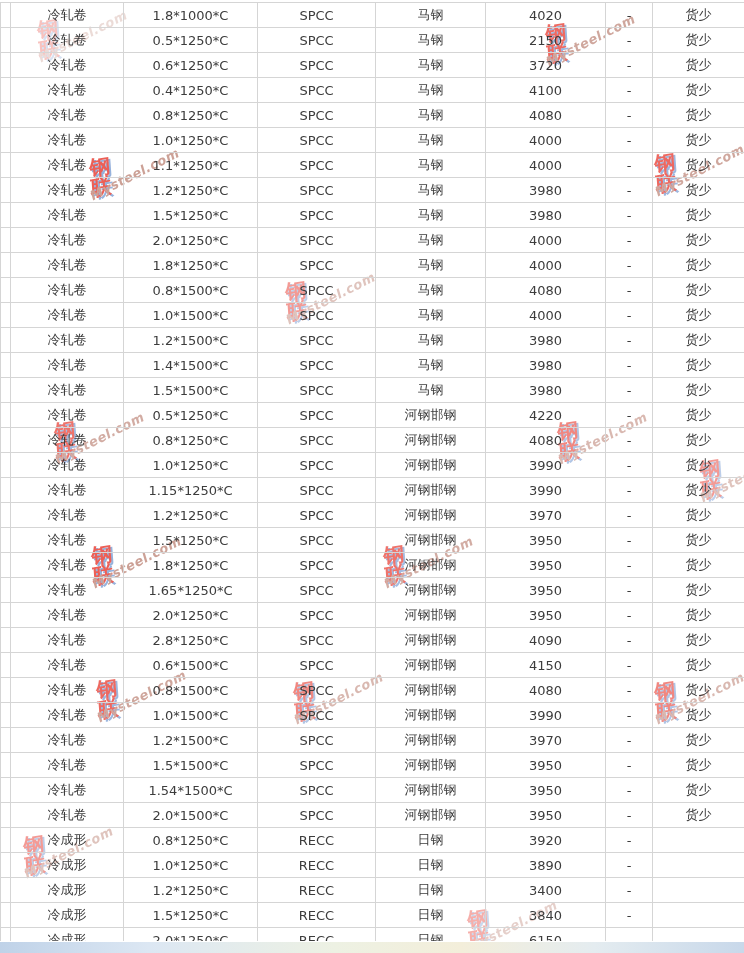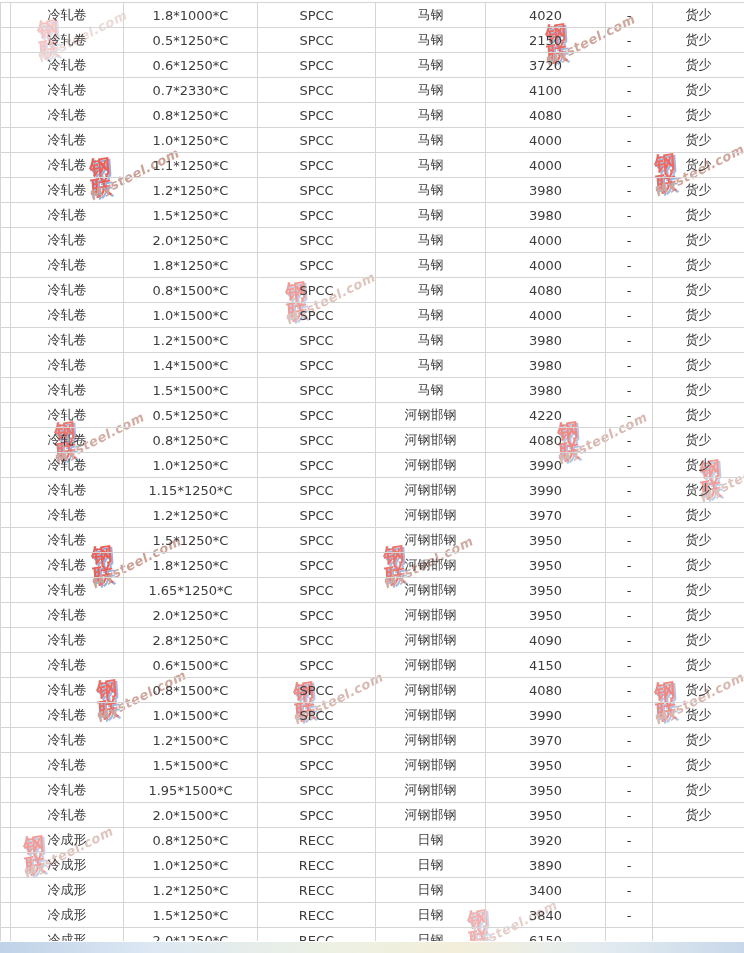--- a/index.html
+++ b/index.html
@@ -191,21 +191,21 @@
           <td>0.6*1250*C</td>
           <td>SPCC</td>
           <td>马钢</td>
           <td>3720</td>
           <td>-</td>
           <td>货少</td>
         </tr>
         <tr>
           <td></td>
           <td>冷轧卷</td>
-          <td>0.7*2330*C</td>
+          <td>0.4*1250*C</td>
           <td>SPCC</td>
           <td>马钢</td>
           <td>4100</td>
           <td>-</td>
           <td>货少</td>
         </tr>
         <tr>
           <td></td>
           <td>冷轧卷</td>
           <td>0.8*1250*C</td>
@@ -471,21 +471,21 @@
           <td>1.5*1500*C</td>
           <td>SPCC</td>
           <td>河钢邯钢</td>
           <td>3950</td>
           <td>-</td>
           <td>货少</td>
         </tr>
         <tr>
           <td></td>
           <td>冷轧卷</td>
-          <td>1.95*1500*C</td>
+          <td>1.54*1500*C</td>
           <td>SPCC</td>
           <td>河钢邯钢</td>
           <td>3950</td>
           <td>-</td>
           <td>货少</td>
         </tr>
         <tr>
           <td></td>
           <td>冷轧卷</td>
           <td>2.0*1500*C</td>

